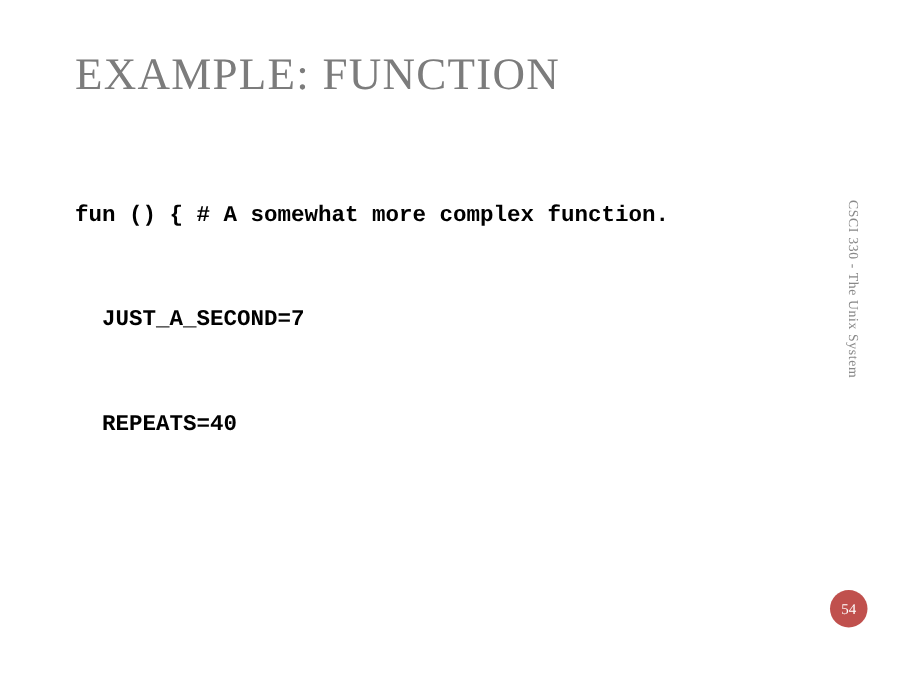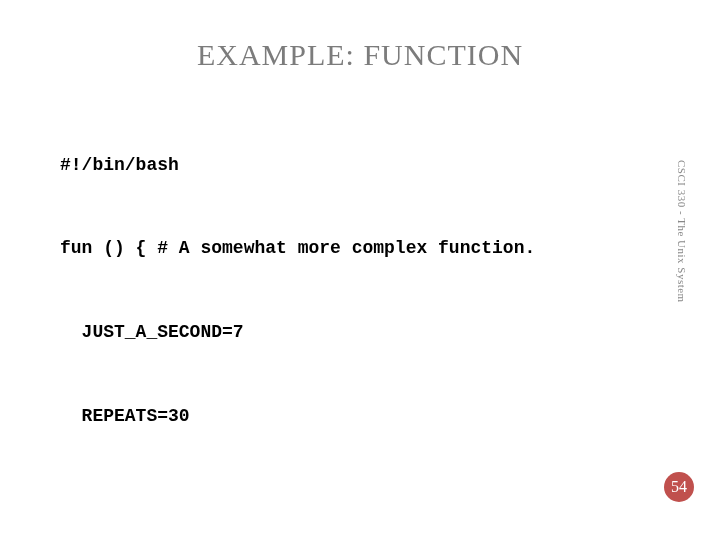--- a/index.html
+++ b/index.html
@@ -11,27 +11,26 @@
     font-family: Georgia, 'Times New Roman', serif;
     overflow: hidden;
   }
   .slide {
     width: 720px;
     height: 540px;
     position: relative;
     padding: 38px 60px 40px 60px;
   }
   .title {
-    font-size: 30px;
+    font-size: 36px;
     letter-spacing: 1px;
     color: #7c7c7c;
     font-weight: 400;
     margin-bottom: 24px;
     font-family: Georgia, 'Times New Roman', serif;
-    text-align: center;
   }
   .code {
     font-family: 'Courier New', Courier, monospace;
     font-size: 18px;
     font-weight: bold;
     color: #000;
     line-height: 1.55;
     white-space: pre;
   }
   .side-label {
@@ -46,38 +45,37 @@
   }
   .page-badge {
     position: absolute;
     right: 26px;
     bottom: 38px;
     width: 30px;
     height: 30px;
     border-radius: 50%;
     background: #c0504d;
     color: #fff;
-    font-size: 16px;
+    font-size: 12px;
     font-family: Georgia, serif;
     display: flex;
     align-items: center;
     justify-content: center;
   }
 </style>
 </head>
 <body>
 
 <div class="slide">
   <h1 class="title">EXAMPLE: FUNCTION</h1>
 
   <div class="code">
-    <div>#!/bin/bash</div>
     <div>fun () { # A somewhat more complex function.</div>
     <div>  JUST_A_SECOND=7</div>
-    <div>  REPEATS=30</div>
+    <div>  REPEATS=40</div>
     
     
     
     
     
     
     
     
     
   </div>

